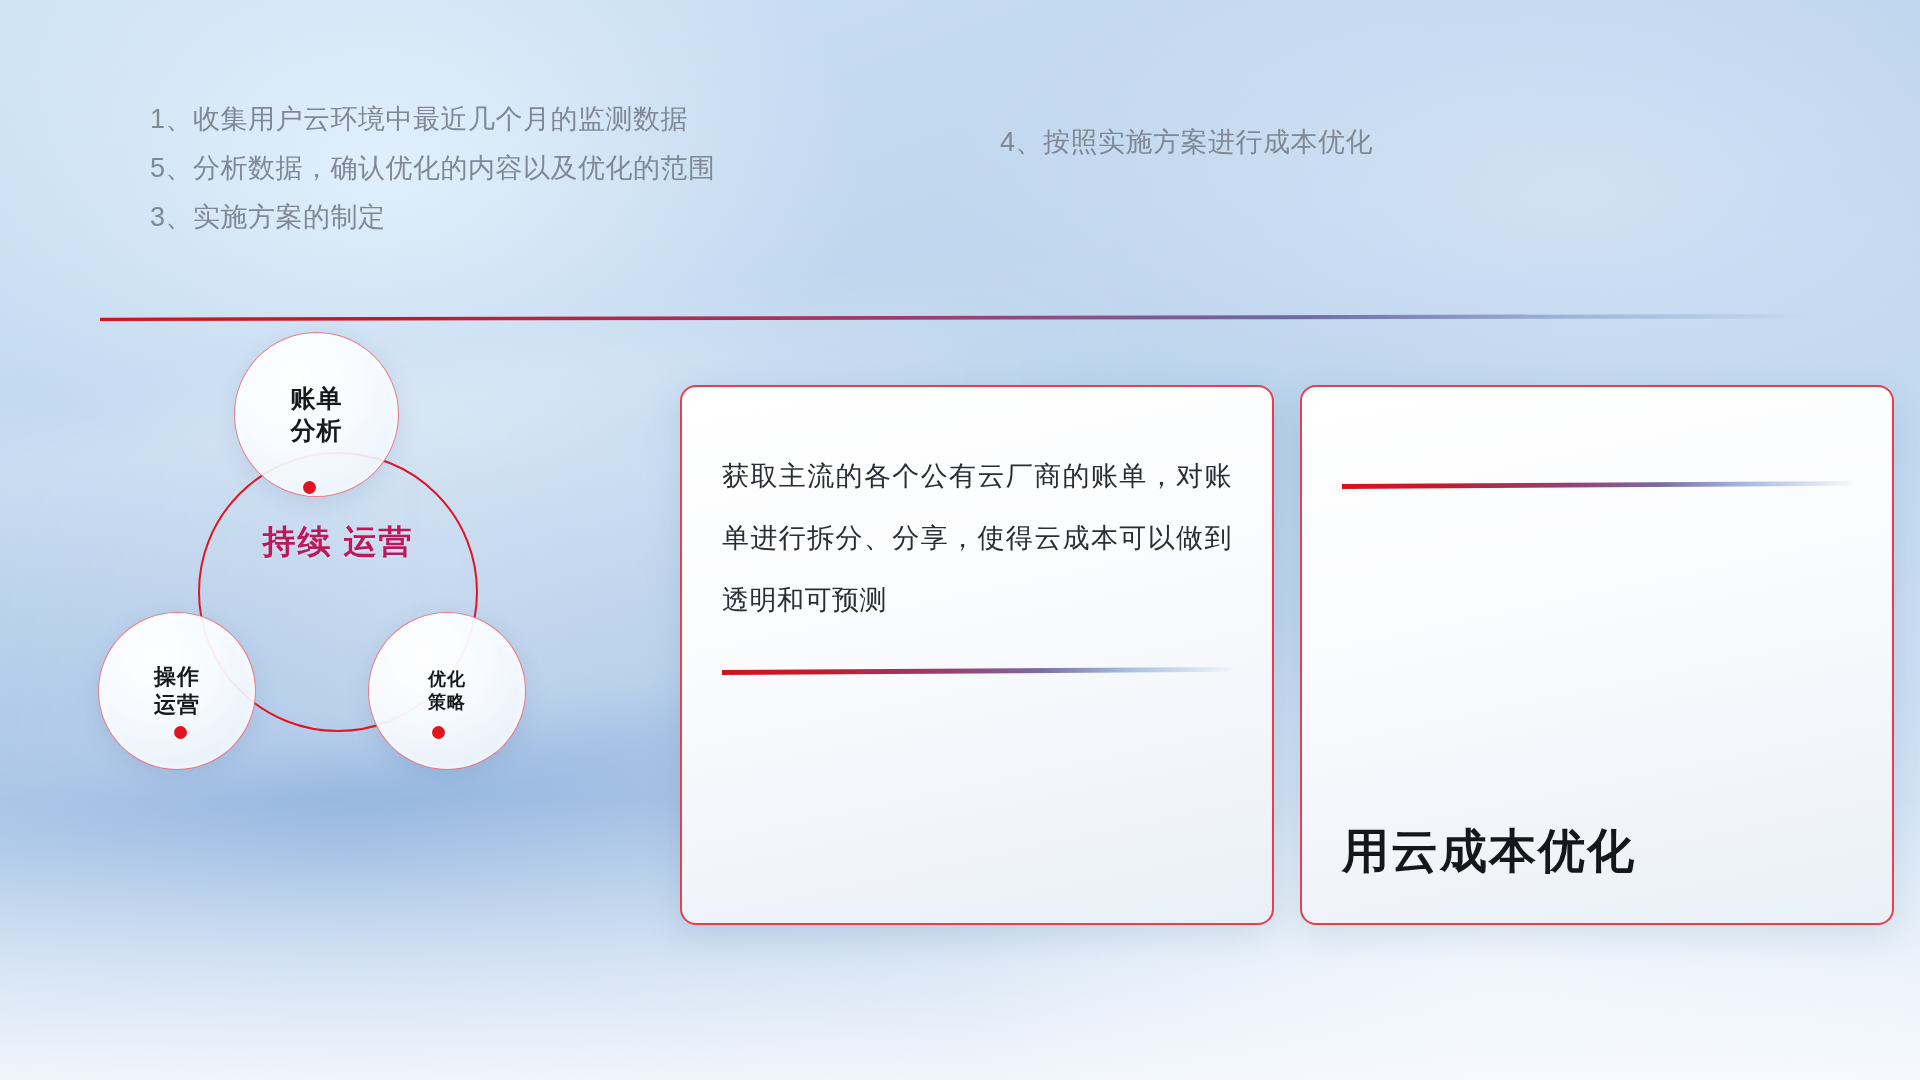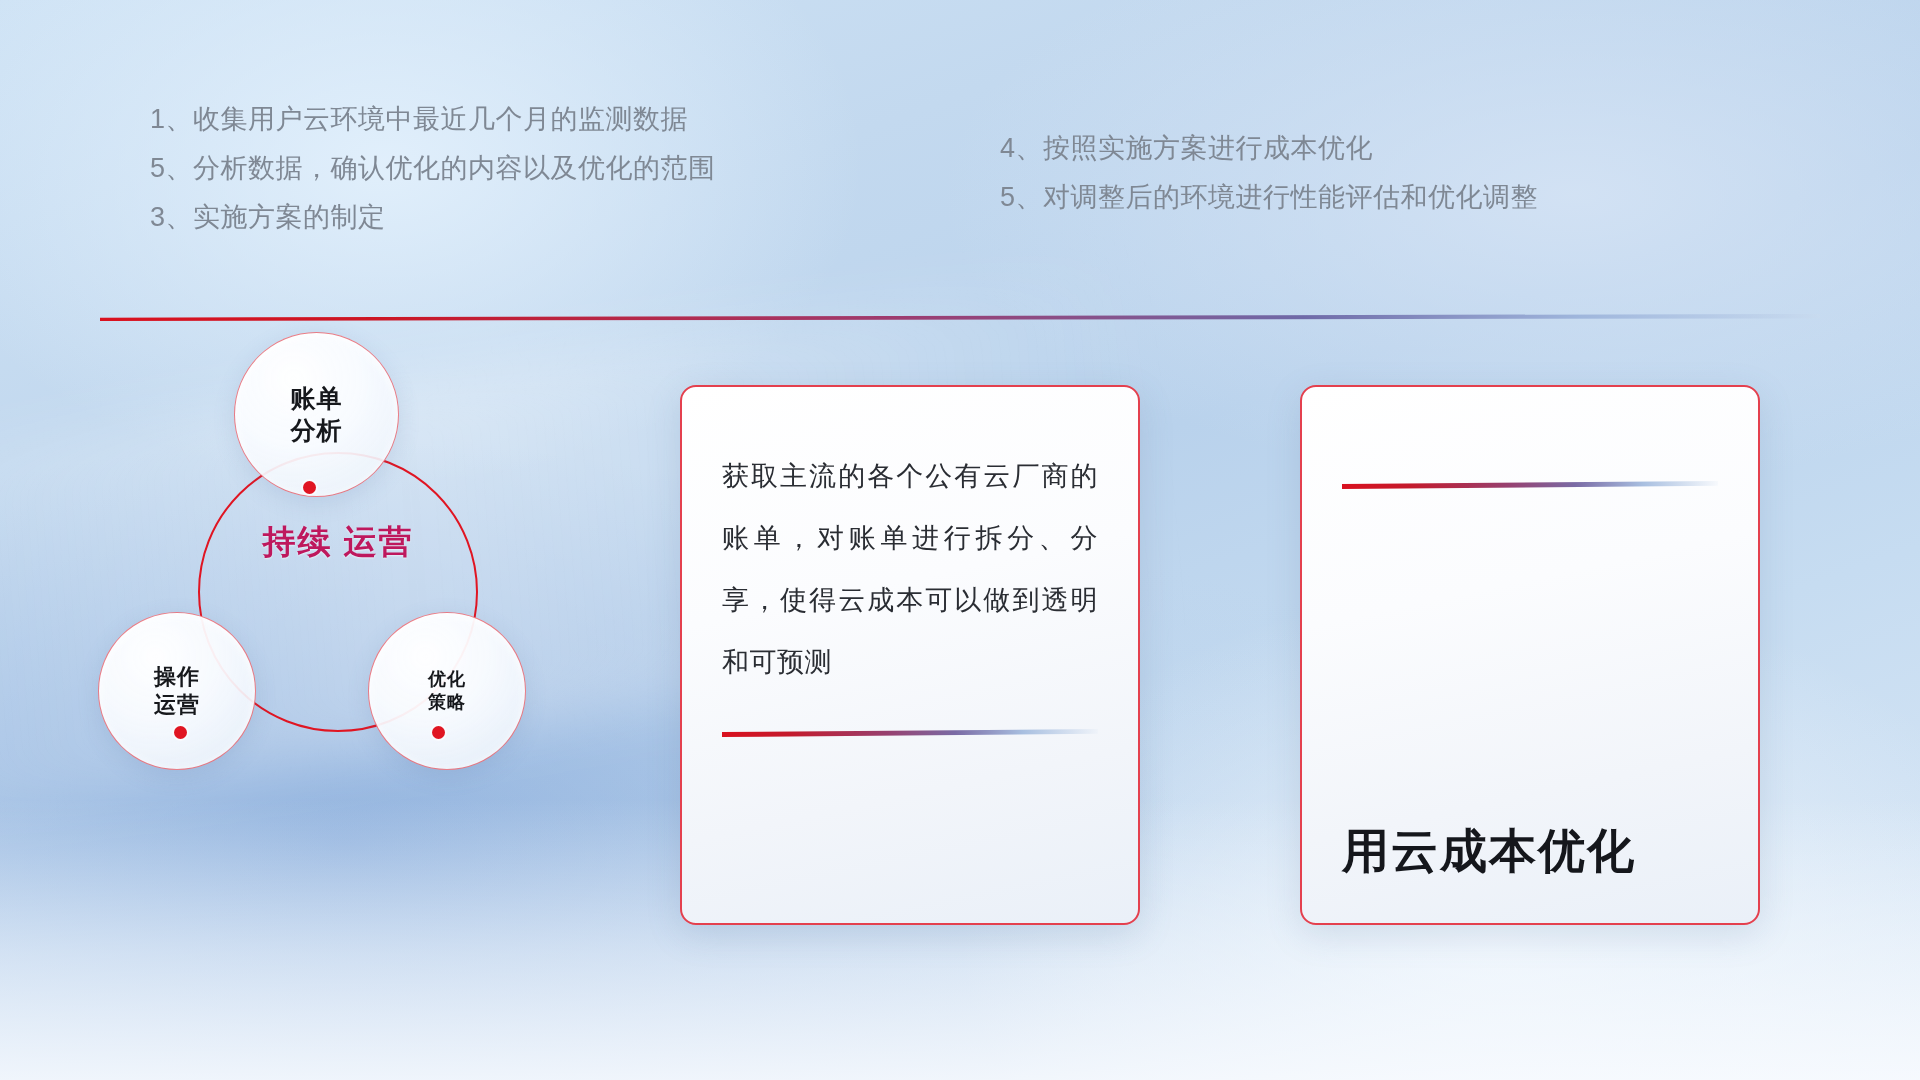--- a/index.html
+++ b/index.html
@@ -36,21 +36,21 @@
     position: absolute; left: -10%; top: 34%; width: 70%; height: 34%;
     transform: rotate(-9deg);
     background: linear-gradient(95deg, rgba(255,255,255,0) 0%, rgba(255,255,255,0.32) 45%, rgba(255,255,255,0) 100%);
     filter: blur(26px);
   }
 
   
   .lists { position: absolute; left: 0; top: 0; width: 1920px; }
   .list-col { position: absolute; }
   .list-col.left  { left: 150px; top: 95px; }
-  .list-col.right { left: 1000px; top: 124px; }
+  .list-col.right { left: 1000px; top: 118px; }
   .list-item {
     font-size: 27px;
     line-height: 49px;
     color: #7f8894;
     white-space: nowrap;
     letter-spacing: 0.5px;
     font-weight: 400;
   }
 
   
@@ -98,21 +98,21 @@
     position: absolute; width: 13px; height: 13px; border-radius: 50%;
     background: #e01522; box-shadow: 0 0 0 2px rgba(255,255,255,0.55);
   }
   .node-dot.n-top   { left: 213px; top: 141px; }
   .node-dot.n-left  { left: 84px;  top: 386px; }
   .node-dot.n-right { left: 342px; top: 386px; }
 
   
   .card {
     position: absolute;
-    width: 460px; height: 540px;
+    width: 594px; height: 540px;
     border: 2px solid #e4404e;
     border-radius: 16px;
     background: linear-gradient(168deg, #ffffff 0%, #fbfcfe 38%, #f2f5fa 72%, #eaf0f8 100%);
     box-shadow: 0 10px 34px rgba(90,120,160,0.18);
     padding: 58px 40px 34px 40px;
     display: flex; flex-direction: column;
   }
   #card-1 { left: 680px; top: 385px; }
   #card-2 { left: 1300px; top: 385px; }
 
@@ -154,21 +154,20 @@
 <div class="lists">
 
   <div class="list-col left">
     <div class="list-item">1、收集用户云环境中最近几个月的监测数据</div>
     <div class="list-item">5、分析数据，确认优化的内容以及优化的范围</div>
     <div class="list-item">3、实施方案的制定</div>
   </div>
 
   <div class="list-col right">
     <div class="list-item">4、按照实施方案进行成本优化</div>
-    <div class="list-item">5、对调整后的环境进行性能评估和优化调整</div>
   </div>
 
 </div>
 
 <div class="top-divider"></div>
 
 <div id="venn">
 
   <div class="big-ring"></div>
 

